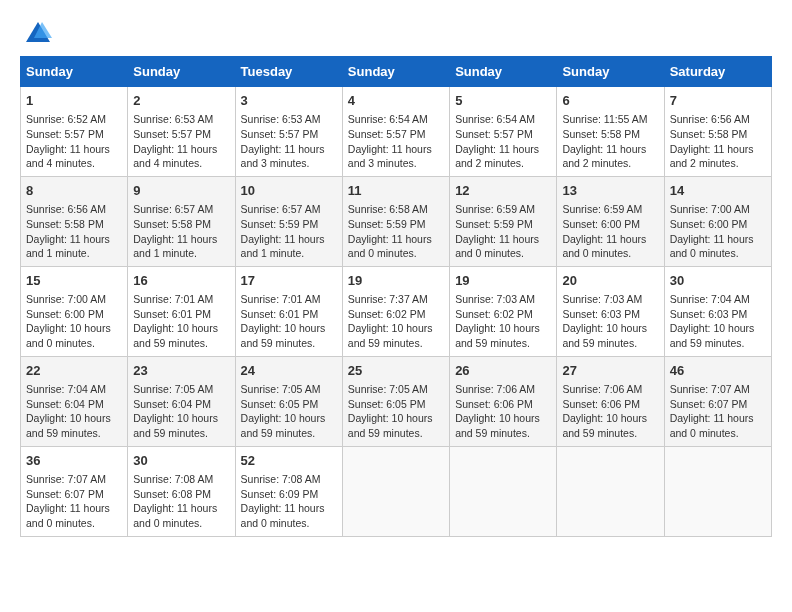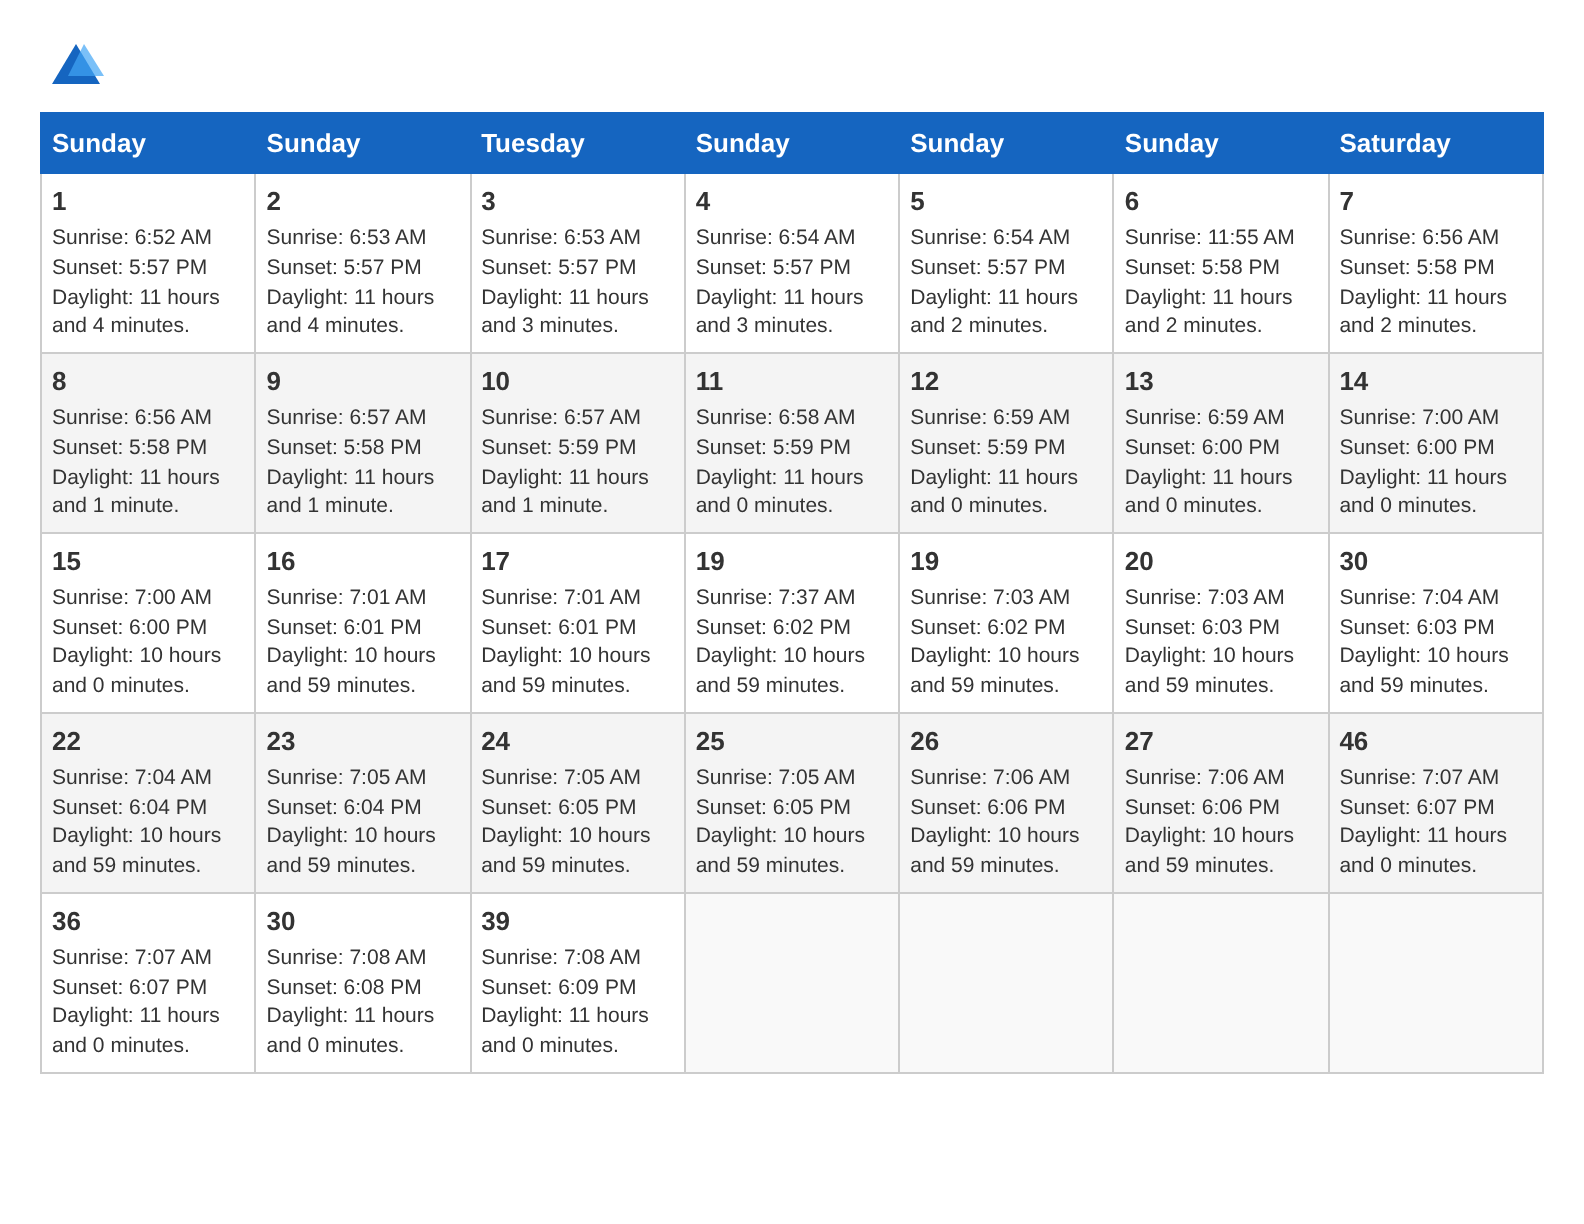--- a/index.html
+++ b/index.html
@@ -145,20 +145,20 @@
         <td><span class="day-number">23</span><span>Sunrise: 7:05 AM</span><br><span>Sunset: 6:04 PM</span><br><span>Daylight: 10 hours and 59 minutes.</span></td>
         <td><span class="day-number">24</span><span>Sunrise: 7:05 AM</span><br><span>Sunset: 6:05 PM</span><br><span>Daylight: 10 hours and 59 minutes.</span></td>
         <td><span class="day-number">25</span><span>Sunrise: 7:05 AM</span><br><span>Sunset: 6:05 PM</span><br><span>Daylight: 10 hours and 59 minutes.</span></td>
         <td><span class="day-number">26</span><span>Sunrise: 7:06 AM</span><br><span>Sunset: 6:06 PM</span><br><span>Daylight: 10 hours and 59 minutes.</span></td>
         <td><span class="day-number">27</span><span>Sunrise: 7:06 AM</span><br><span>Sunset: 6:06 PM</span><br><span>Daylight: 10 hours and 59 minutes.</span></td>
         <td><span class="day-number">46</span><span>Sunrise: 7:07 AM</span><br><span>Sunset: 6:07 PM</span><br><span>Daylight: 11 hours and 0 minutes.</span></td>
       </tr>
       <tr>
         <td><span class="day-number">36</span><span>Sunrise: 7:07 AM</span><br><span>Sunset: 6:07 PM</span><br><span>Daylight: 11 hours and 0 minutes.</span></td>
         <td><span class="day-number">30</span><span>Sunrise: 7:08 AM</span><br><span>Sunset: 6:08 PM</span><br><span>Daylight: 11 hours and 0 minutes.</span></td>
-        <td><span class="day-number">39</span><span>Sunrise: 7:08 AM</span><br><span>Sunset: 6:09 PM</span><br><span>Daylight: 11 hours and 0 minutes.</span></td>
+        <td><span class="day-number">52</span><span>Sunrise: 7:08 AM</span><br><span>Sunset: 6:09 PM</span><br><span>Daylight: 11 hours and 0 minutes.</span></td>
         <td class="empty"></td>
         <td class="empty"></td>
         <td class="empty"></td>
         <td class="empty"></td>
       </tr>
     </tbody>
 </table>
 
 </body></html>

